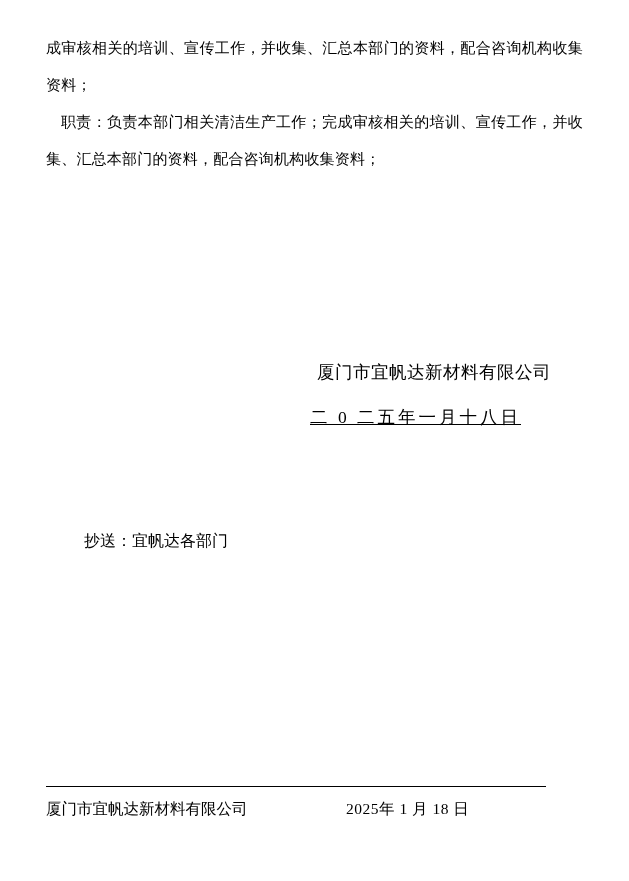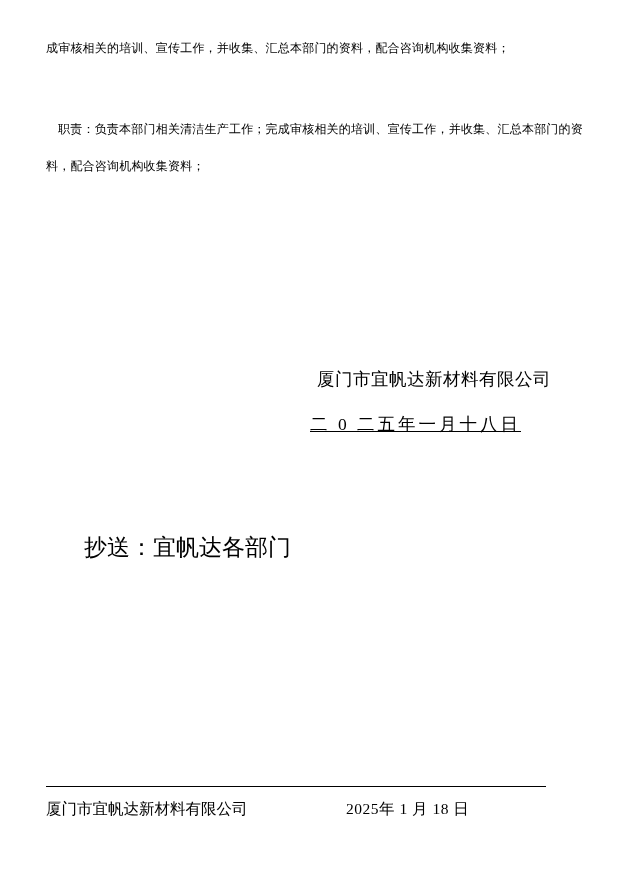--- a/index.html
+++ b/index.html
@@ -15,56 +15,55 @@
     overflow: hidden;
   }
   .page {
     position: relative;
     width: 629px;
     height: 881px;
     box-sizing: border-box;
     padding: 30px 46px 0 46px;
   }
   .body-text {
-    font-size: 12px;
+    font-size: 15px;
     line-height: 37px;
     text-align: justify;
     text-justify: inter-ideograph;
     letter-spacing: 0.2px;
   }
   .p {
     margin: 0;
   }
   .indent2 {
     text-indent: 2em;
   }
   .indent1 {
     text-indent: 1em;
-    margin-top: 44px;
   }
   .signature-block {
     margin-top: 176px;
     font-size: 17.5px;
     line-height: 37px;
     text-align: right;
     padding-right: 32px;
   }
   .sig-line {
     margin: 0;
     letter-spacing: 0.5px;
   }
   .sig-date {
     margin: 8px;
     letter-spacing: 3px;
     padding-right: 22px;
     text-decoration: underline;
   }
   .cc-block {
     margin-top: 86px;
-    font-size: 23px;
+    font-size: 16px;
     line-height: 37px;
     padding-left: 38px;
   }
   .cc-line {
     margin: 0;
   }
   .footer {
     position: absolute;
     left: 46px;
     right: 46px;

